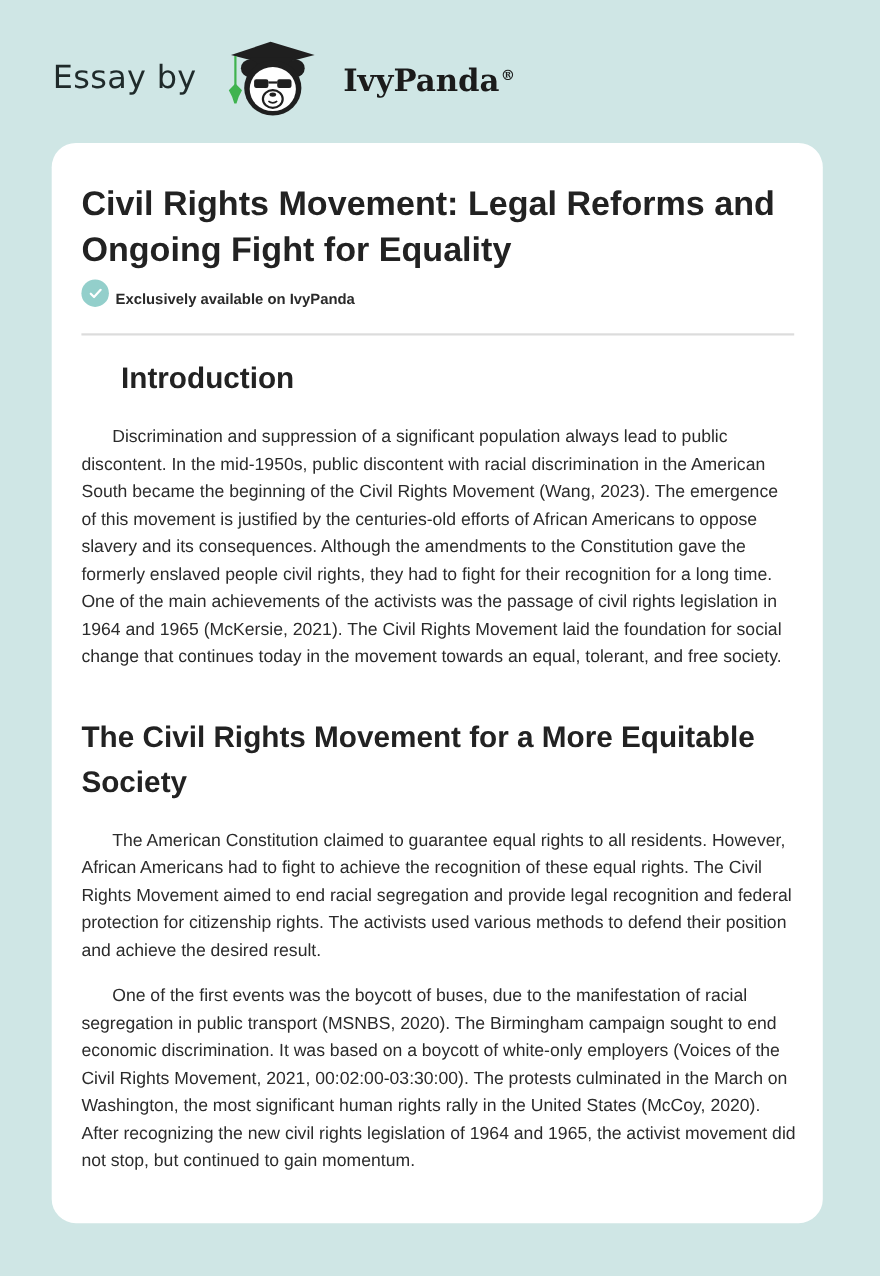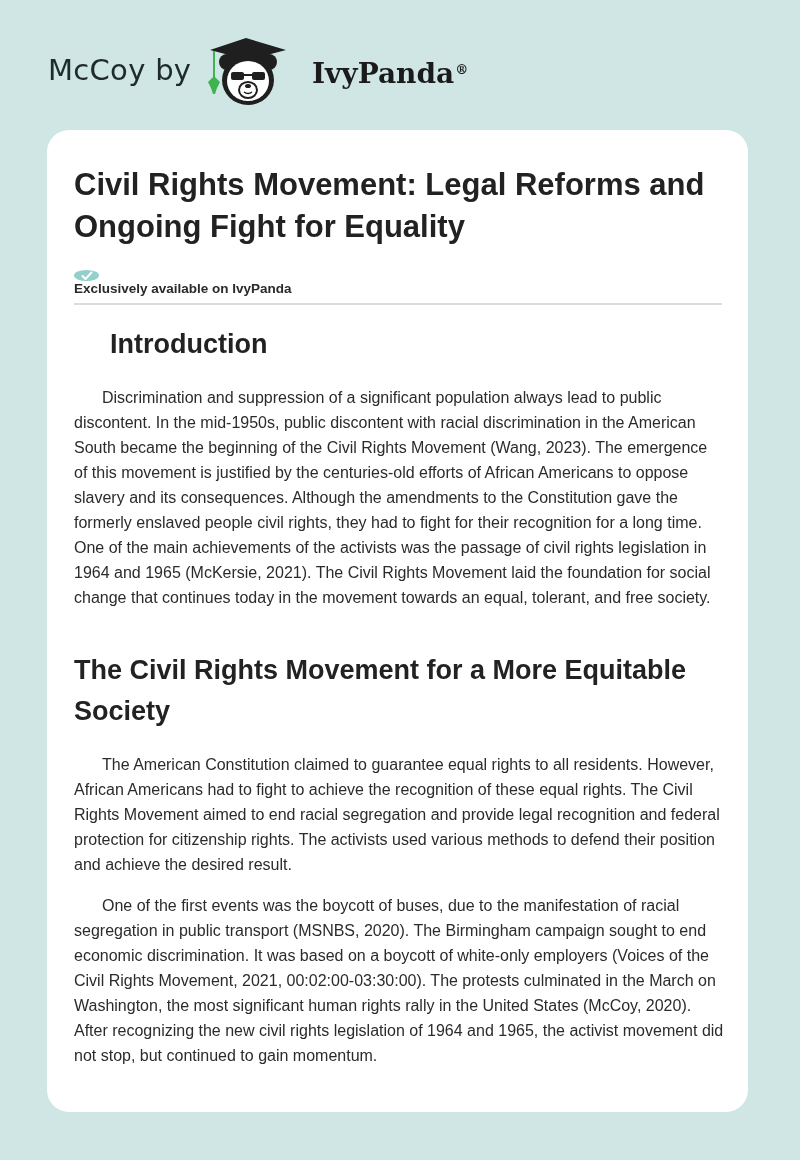--- a/index.html
+++ b/index.html
@@ -59,23 +59,23 @@
       left: 27px; top: 34px;
       width: 660px;
       margin: 0;
       font-size: 31px;
       font-weight: bold;
       line-height: 42px;
       color: #222;
     }
     .badge {
       position: absolute;
-      left: 27px; top: 140px;
+      left: 27px; top: 123px;
       height: 26px;
-      display: flex; align-items: flex-start; flex-direction: column;
+      display: flex; align-items: flex-end;
     }
     .badge-icon {
       width: 25px; height: 25px; border-radius: 50%;
       background: #93cfcb;
       display: flex; align-items: center; justify-content: center;
       margin-right: 6px;
     }
     .badge-text {
       font-size: 13.5px; font-weight: bold; color: #2a2a2a;
     }
@@ -103,21 +103,21 @@
       font-size: 16px;
       line-height: 25px;
       color: #2b2b2b;
       text-indent: 28px;
     }
   </style>
 </head>
 <body>
 
 <div class="header">
-  <span class="brand-prefix">McCoy by</span>
+  <span class="brand-prefix">Essay by</span>
   <span class="logo">
     <svg width="90" height="72" viewBox="0 0 90 72">
 
       <polygon points="8,14 44,2 84,14 46,24" fill="#1f1f1f"></polygon>
       <rect x="26" y="16" width="38" height="8" fill="#1f1f1f"></rect>
 
       <line x1="12" y1="15" x2="12" y2="46" stroke="#3fb34f" stroke-width="2"></line>
       <path d="M6,46 L12,40 L18,46 L15,52 L13,58 L11,58 L9,52 Z" fill="#3fb34f"></path>
 
       <circle cx="25" cy="26" r="8" fill="#1f1f1f"></circle>

